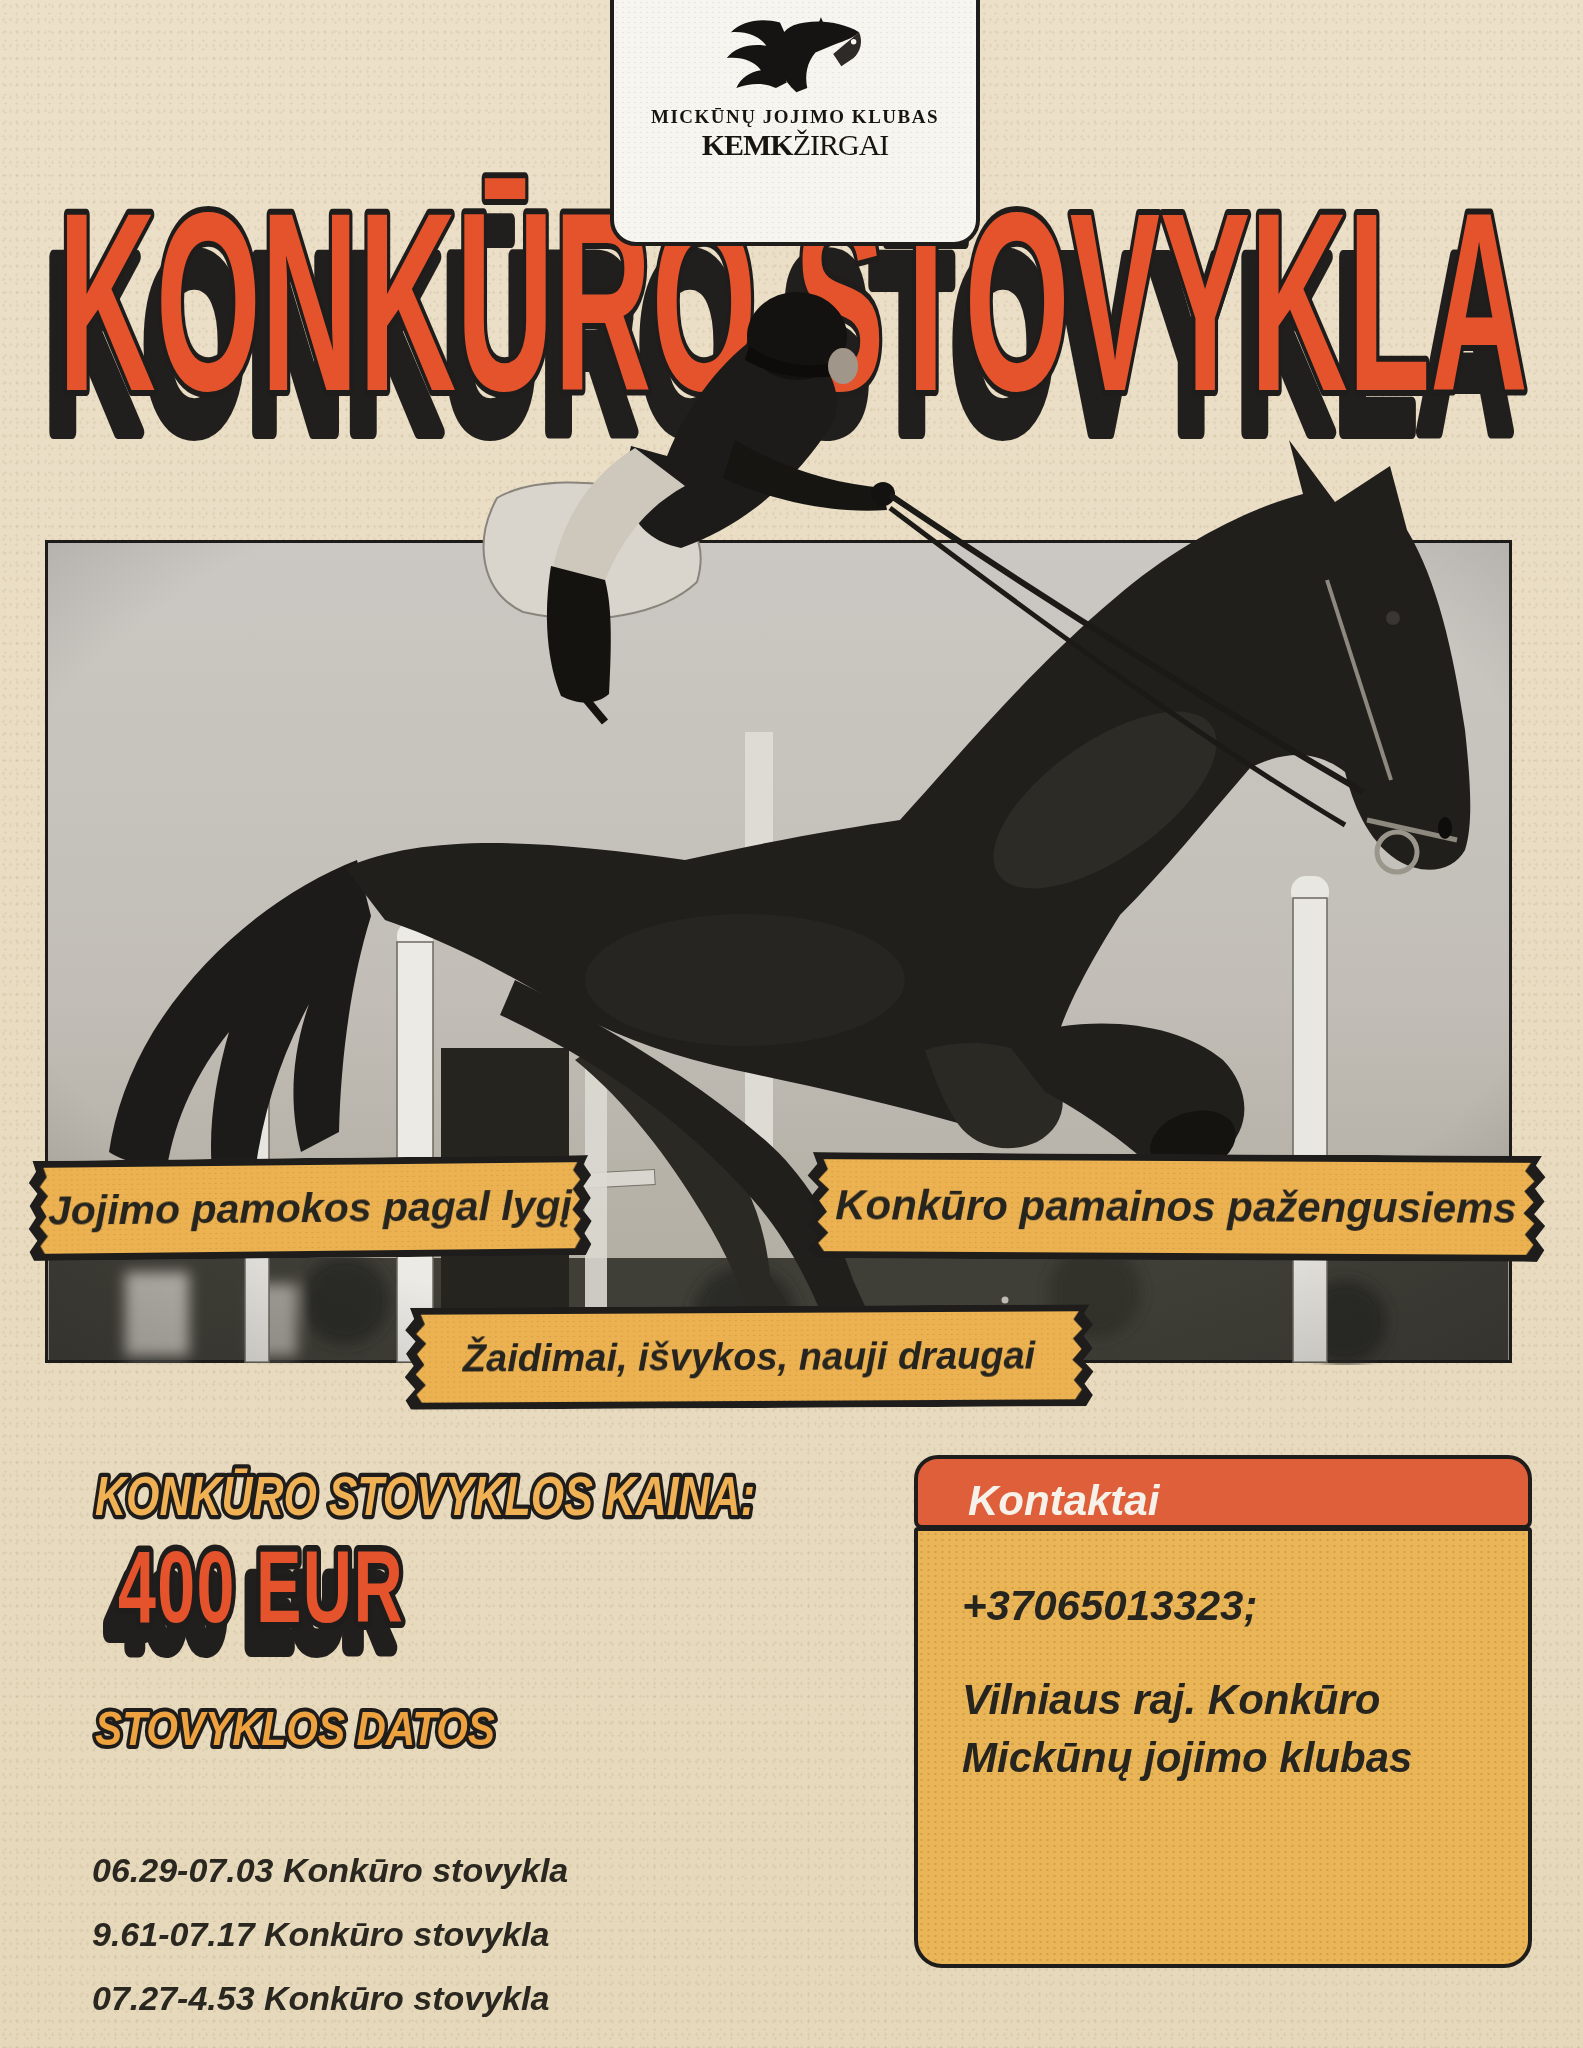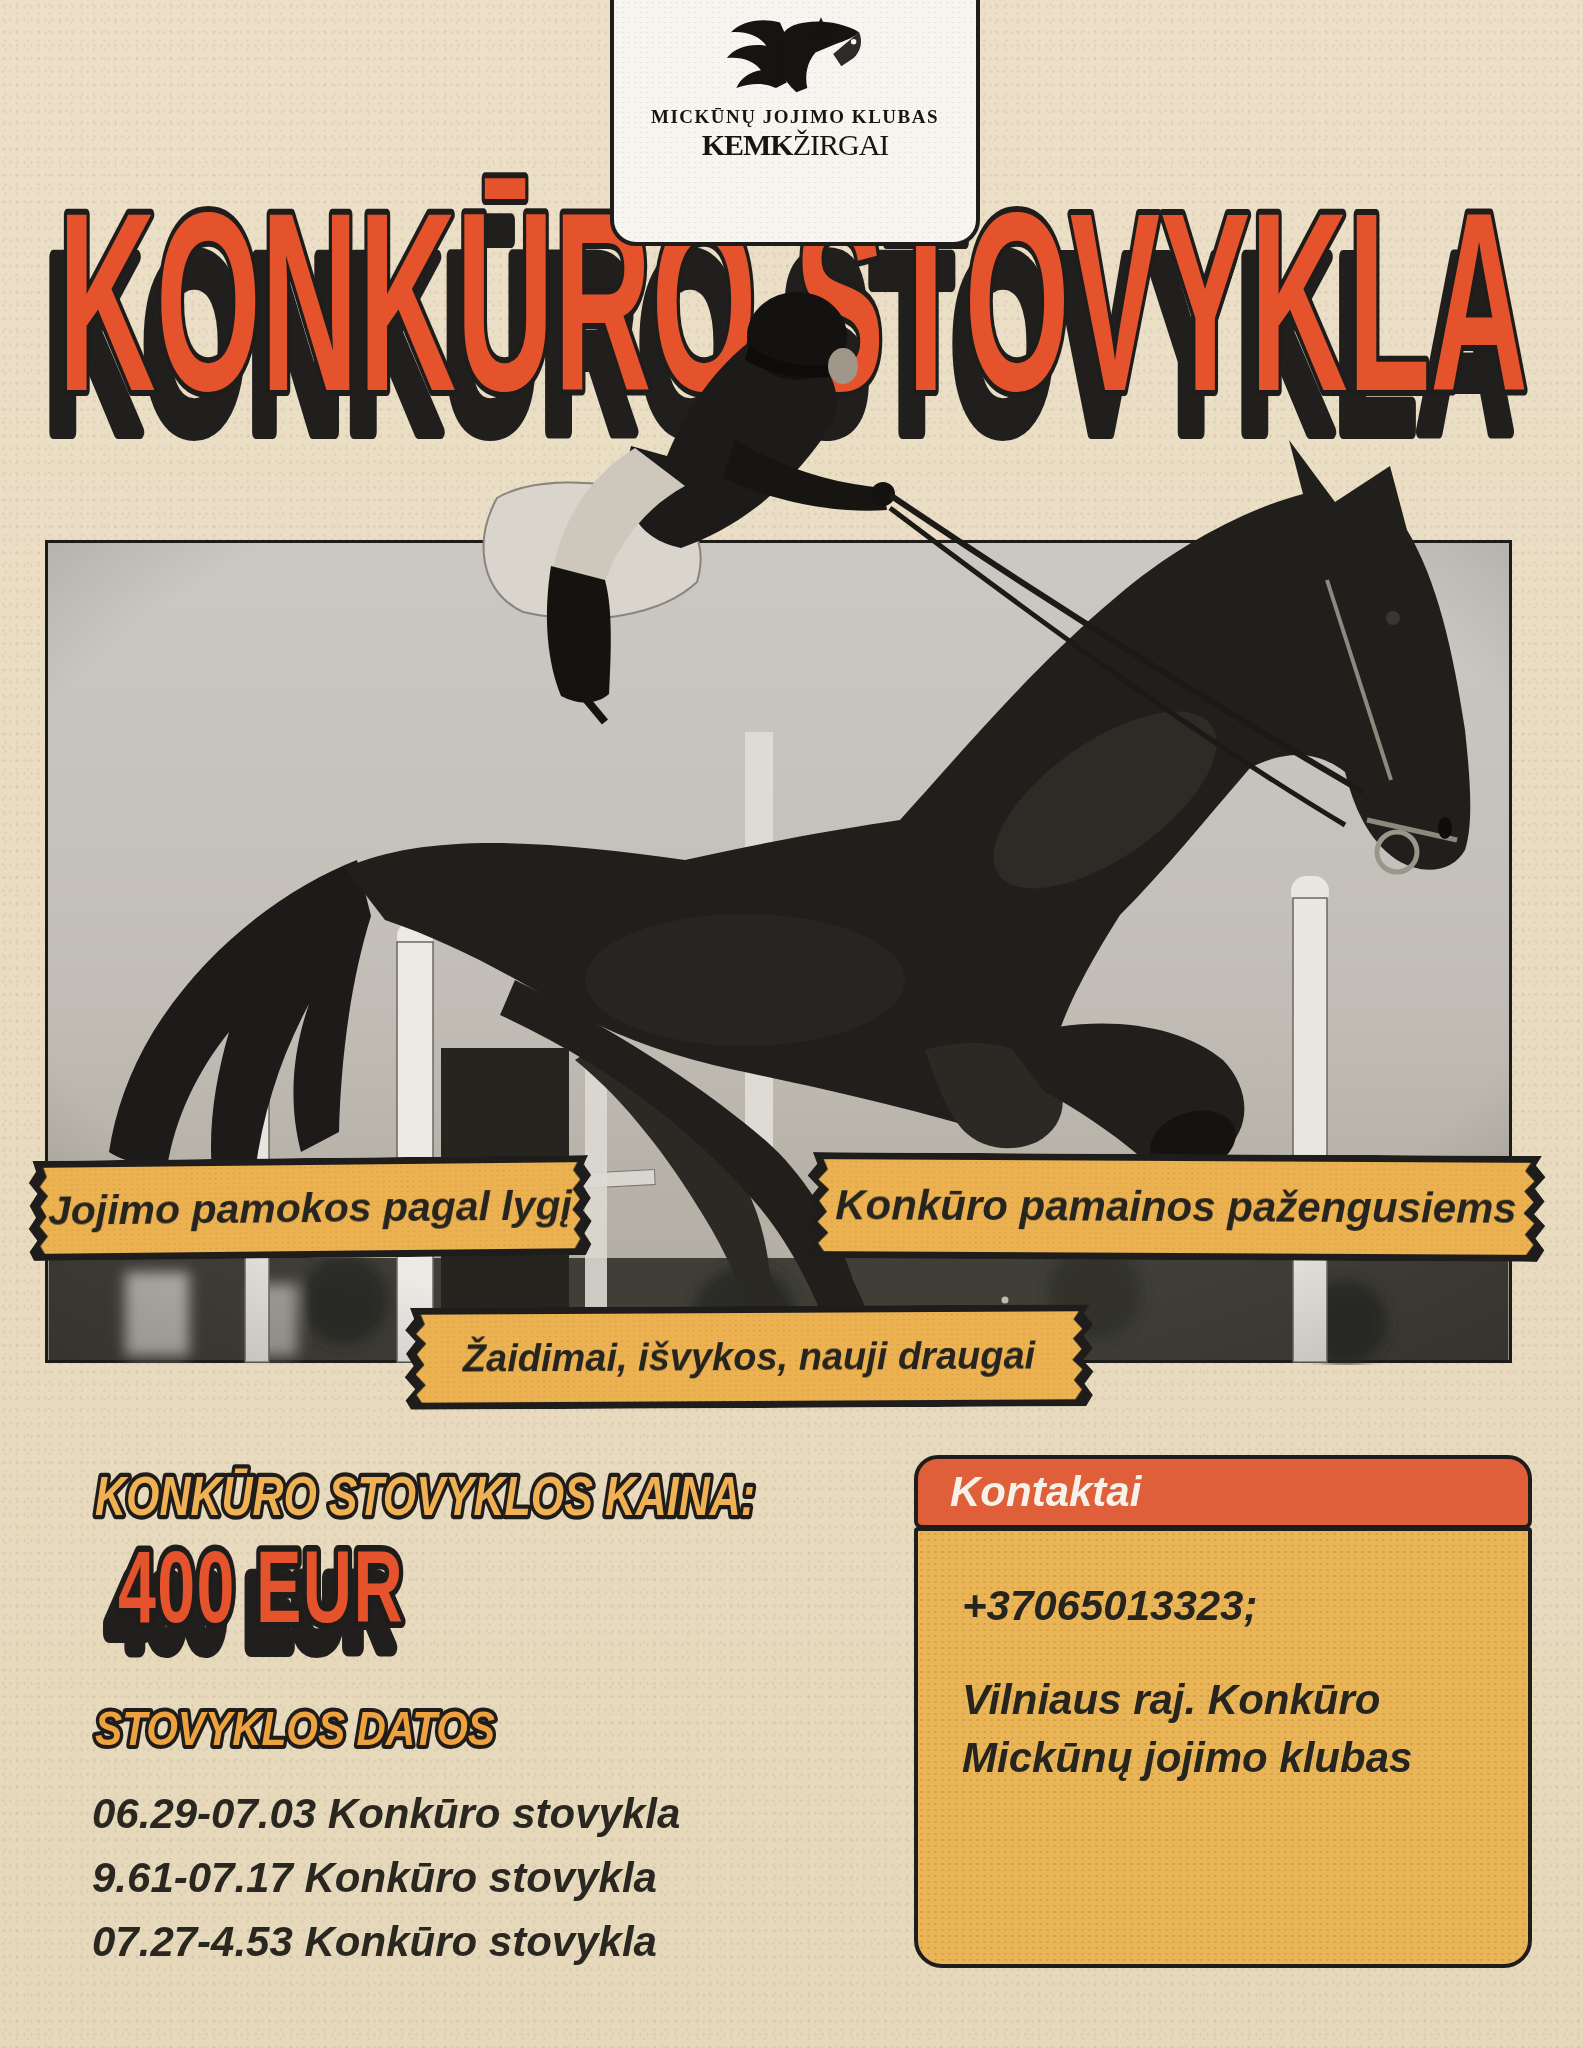--- a/index.html
+++ b/index.html
@@ -52,29 +52,29 @@
     display:flex;align-items:center;justify-content:center;
   }
   .banner-text{font-weight:700;font-style:italic;color:#26241f;white-space:nowrap;}
   .bn1{left:28px;top:1158px;width:564px;height:100px;transform:rotate(-0.6deg);}
   .bn1 .banner-text{font-size:41px;}
   .bn2{left:806px;top:1154px;width:740px;height:106px;transform:rotate(0.3deg);}
   .bn2 .banner-text{font-size:42px;}
   .bn3{left:404px;top:1306px;width:690px;height:102px;transform:rotate(-0.3deg);}
   .bn3 .banner-text{font-size:38px;}
   
-  .dates-list{left:92px;top:1782px;color:#29271f;font-weight:700;font-style:italic;
-    font-size:42px;line-height:64px;}
+  .dates-list{left:92px;top:1838px;color:#29271f;font-weight:700;font-style:italic;
+    font-size:34px;line-height:64px;}
   .dates-list p{margin:0;white-space:nowrap;}
   
   .contact-card{left:914px;top:1455px;width:618px;}
   .contact-header{
     box-sizing:border-box;width:100%;height:74px;
     background:#de5f3a;border:4px solid #1f1d1b;border-radius:24px 24px 8px 8px;
-    display:flex;align-items:center;padding-left:32px;
+    display:flex;align-items:flex-end;padding-left:50px;
   }
   .contact-header span{color:#f6f2ea;font-weight:700;font-style:italic;font-size:42px;}
   .contact-body{
     box-sizing:border-box;width:100%;height:441px;margin-top:-2px;
     background-color:#eab557;
     background-image:radial-gradient(rgba(120,80,20,.22) 1px,transparent 1.3px);
     background-size:7px 6px;
     border:4px solid #1f1d1b;border-radius:4px 4px 28px 28px;
     padding:46px 20px 8px 44px;color:#26241f;
     font-weight:700;font-style:italic;font-size:42px;line-height:58px;

